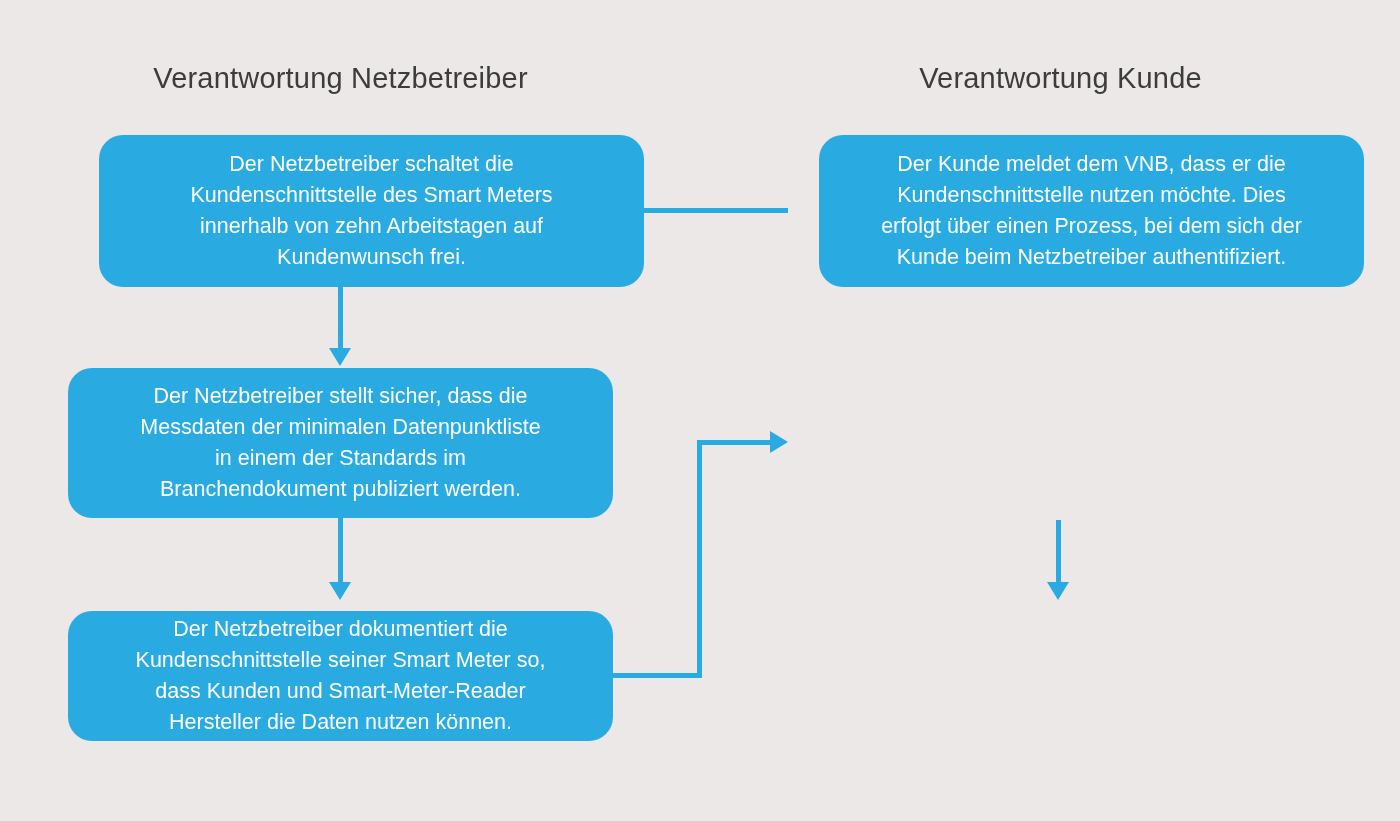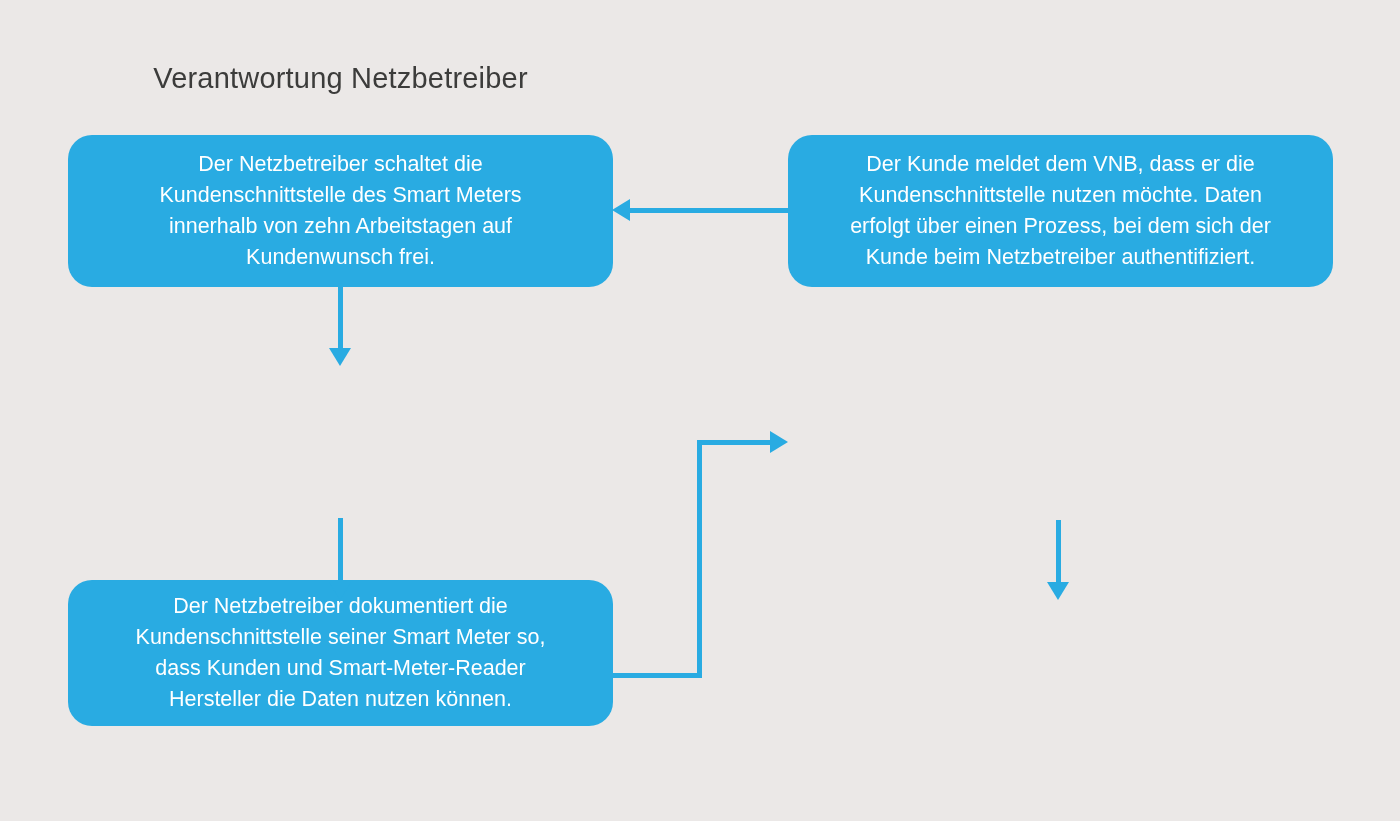--- a/index.html
+++ b/index.html
@@ -40,23 +40,23 @@
   .box .box-text {
     color: var(--box_text, #FFFFFF);
     font-size: 21.5px;
     line-height: 31px;
     font-weight: 400;
     text-align: center;
     white-space: pre-line;
   }
   .col-l { left: 68px; }
   .col-r { left: 788px; }
-  .row1 { top: 135px; height: 152px; }
+  .row1 { top: 135px; height: 152px; margin-left: 31px; }
   .row2 { top: 368px; height: 150px; }
-  .row3 { top: 580px; height: 146px; }
+  .row3 { top: 611px; height: 130px; }
 
   .line {
     position: absolute;
     background: var(--accent, #29ABE2);
   }
   .head {
     position: absolute;
     width: 0; height: 0;
   }
   .head-left {
@@ -74,37 +74,44 @@
     border-right: 11px solid transparent;
     border-top: 18px solid var(--accent, #29ABE2);
   }
 </style>
 </head>
 <body>
 
 <div class="stage">
 
   <div class="col-header left">Verantwortung Netzbetreiber</div>
+  <div class="col-header right">Verantwortung Kunde</div>
 
   <div class="box col-l row1">
     <span class="box-text">Der Netzbetreiber schaltet die
 Kundenschnittstelle des Smart Meters
 innerhalb von zehn Arbeitstagen auf
 Kundenwunsch frei.</span>
+  </div>
+  <div class="box col-l row2">
+    <span class="box-text">Der Netzbetreiber stellt sicher, dass die
+Messdaten der minimalen Datenpunktliste
+in einem der Standards im
+Branchendokument publiziert werden.</span>
   </div>
   <div class="box col-l row3">
     <span class="box-text">Der Netzbetreiber dokumentiert die
 Kundenschnittstelle seiner Smart Meter so,
 dass Kunden und Smart-Meter-Reader
 Hersteller die Daten nutzen können.</span>
   </div>
 
   <div class="box col-r row1">
     <span class="box-text">Der Kunde meldet dem VNB, dass er die
-Kundenschnittstelle nutzen möchte. Daten
+Kundenschnittstelle nutzen möchte. Dies
 erfolgt über einen Prozess, bei dem sich der
 Kunde beim Netzbetreiber authentifiziert.</span>
   </div>
 
   <div>
     <div class="line" style="left:629px; top:208px; width:159px; height:5px;"></div>
     <div class="head head-left" style="left:612px; top:199px;"></div>
   </div>
 
   <div>

